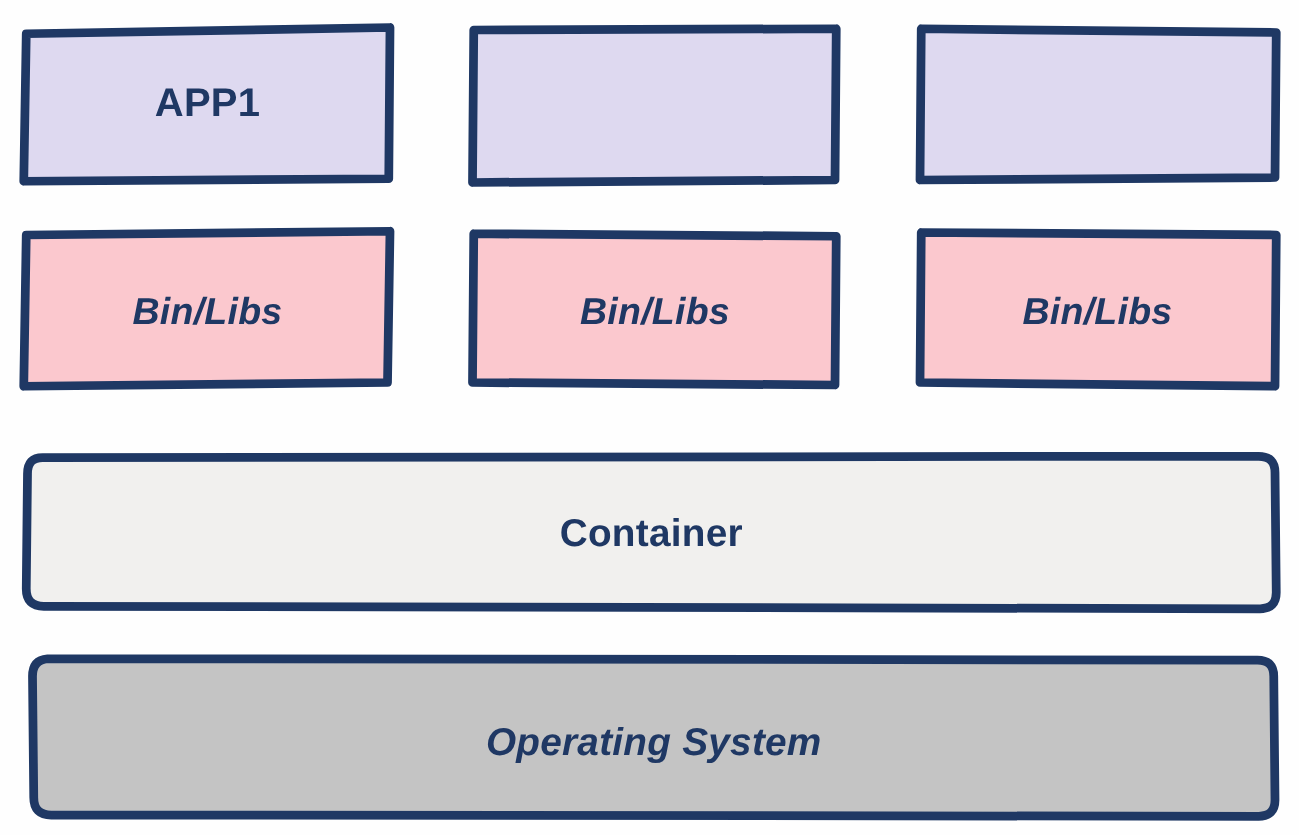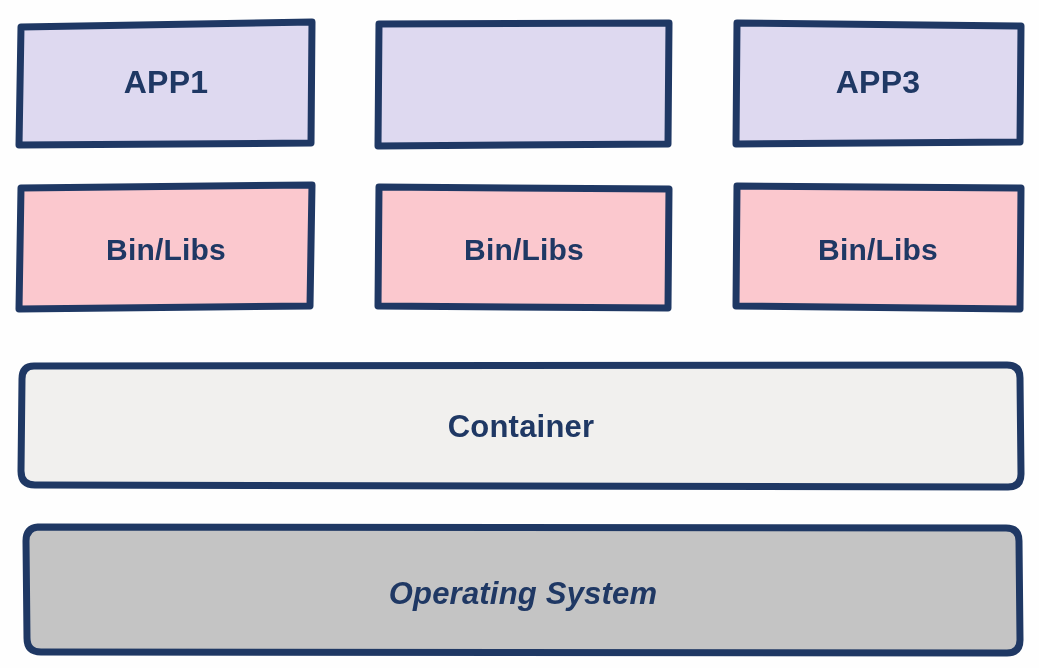--- a/index.html
+++ b/index.html
@@ -74,21 +74,21 @@
     height: 134px;
     font-style: italic;
   }
 
   .label-app       { font-size: 32px; }
   .label-bin       { font-size: 30px; }
   .label-container { font-size: 31px; }
   .label-os        { font-size: 31px; }
 
   
-  .row-bin .node-label       { transform: translateY(2px); }
+  .row-bin .node-label       { transform: translateY(2px); font-style: italic; }
   .row-container .node-label { transform: translateY(2px); }
   .row-os .node-label        { transform: translateY(4px); }
 </style>
 </head>
 <body>
 
 <div id="diagram-canvas">
 
   <div class="node row-app col-1">
     <svg class="node-svg" viewBox="0 0 300 130" preserveAspectRatio="none">
@@ -100,21 +100,20 @@
   <div class="node row-app col-2">
     <svg class="node-svg" viewBox="0 0 298 130" preserveAspectRatio="none">
       <path d="M4,6 L294,5 L293,126 L3,128 Z" fill="#ded9f0" stroke="#1f3864" stroke-width="7" stroke-linejoin="round" stroke-linecap="round" vector-effect="non-scaling-stroke"></path>
     </svg>
   </div>
 
   <div class="node row-app col-3">
     <svg class="node-svg" viewBox="0 0 292 130" preserveAspectRatio="none">
       <path d="M5,5 L289,8 L288,124 L4,126 Z" fill="#ded9f0" stroke="#1f3864" stroke-width="7" stroke-linejoin="round" stroke-linecap="round" vector-effect="non-scaling-stroke"></path>
     </svg>
-    <span class="node-label label-app">APP3</span>
   </div>
 
   <div class="node row-bin col-1">
     <svg class="node-svg" viewBox="0 0 300 130" preserveAspectRatio="none">
       <path d="M5,6 L296,3 L294,124 L3,127 Z" fill="#fbc8ce" stroke="#1f3864" stroke-width="7" stroke-linejoin="round" stroke-linecap="round" vector-effect="non-scaling-stroke"></path>
     </svg>
     <span class="node-label label-bin">Bin/Libs</span>
   </div>
 
   <div class="node row-bin col-2">

